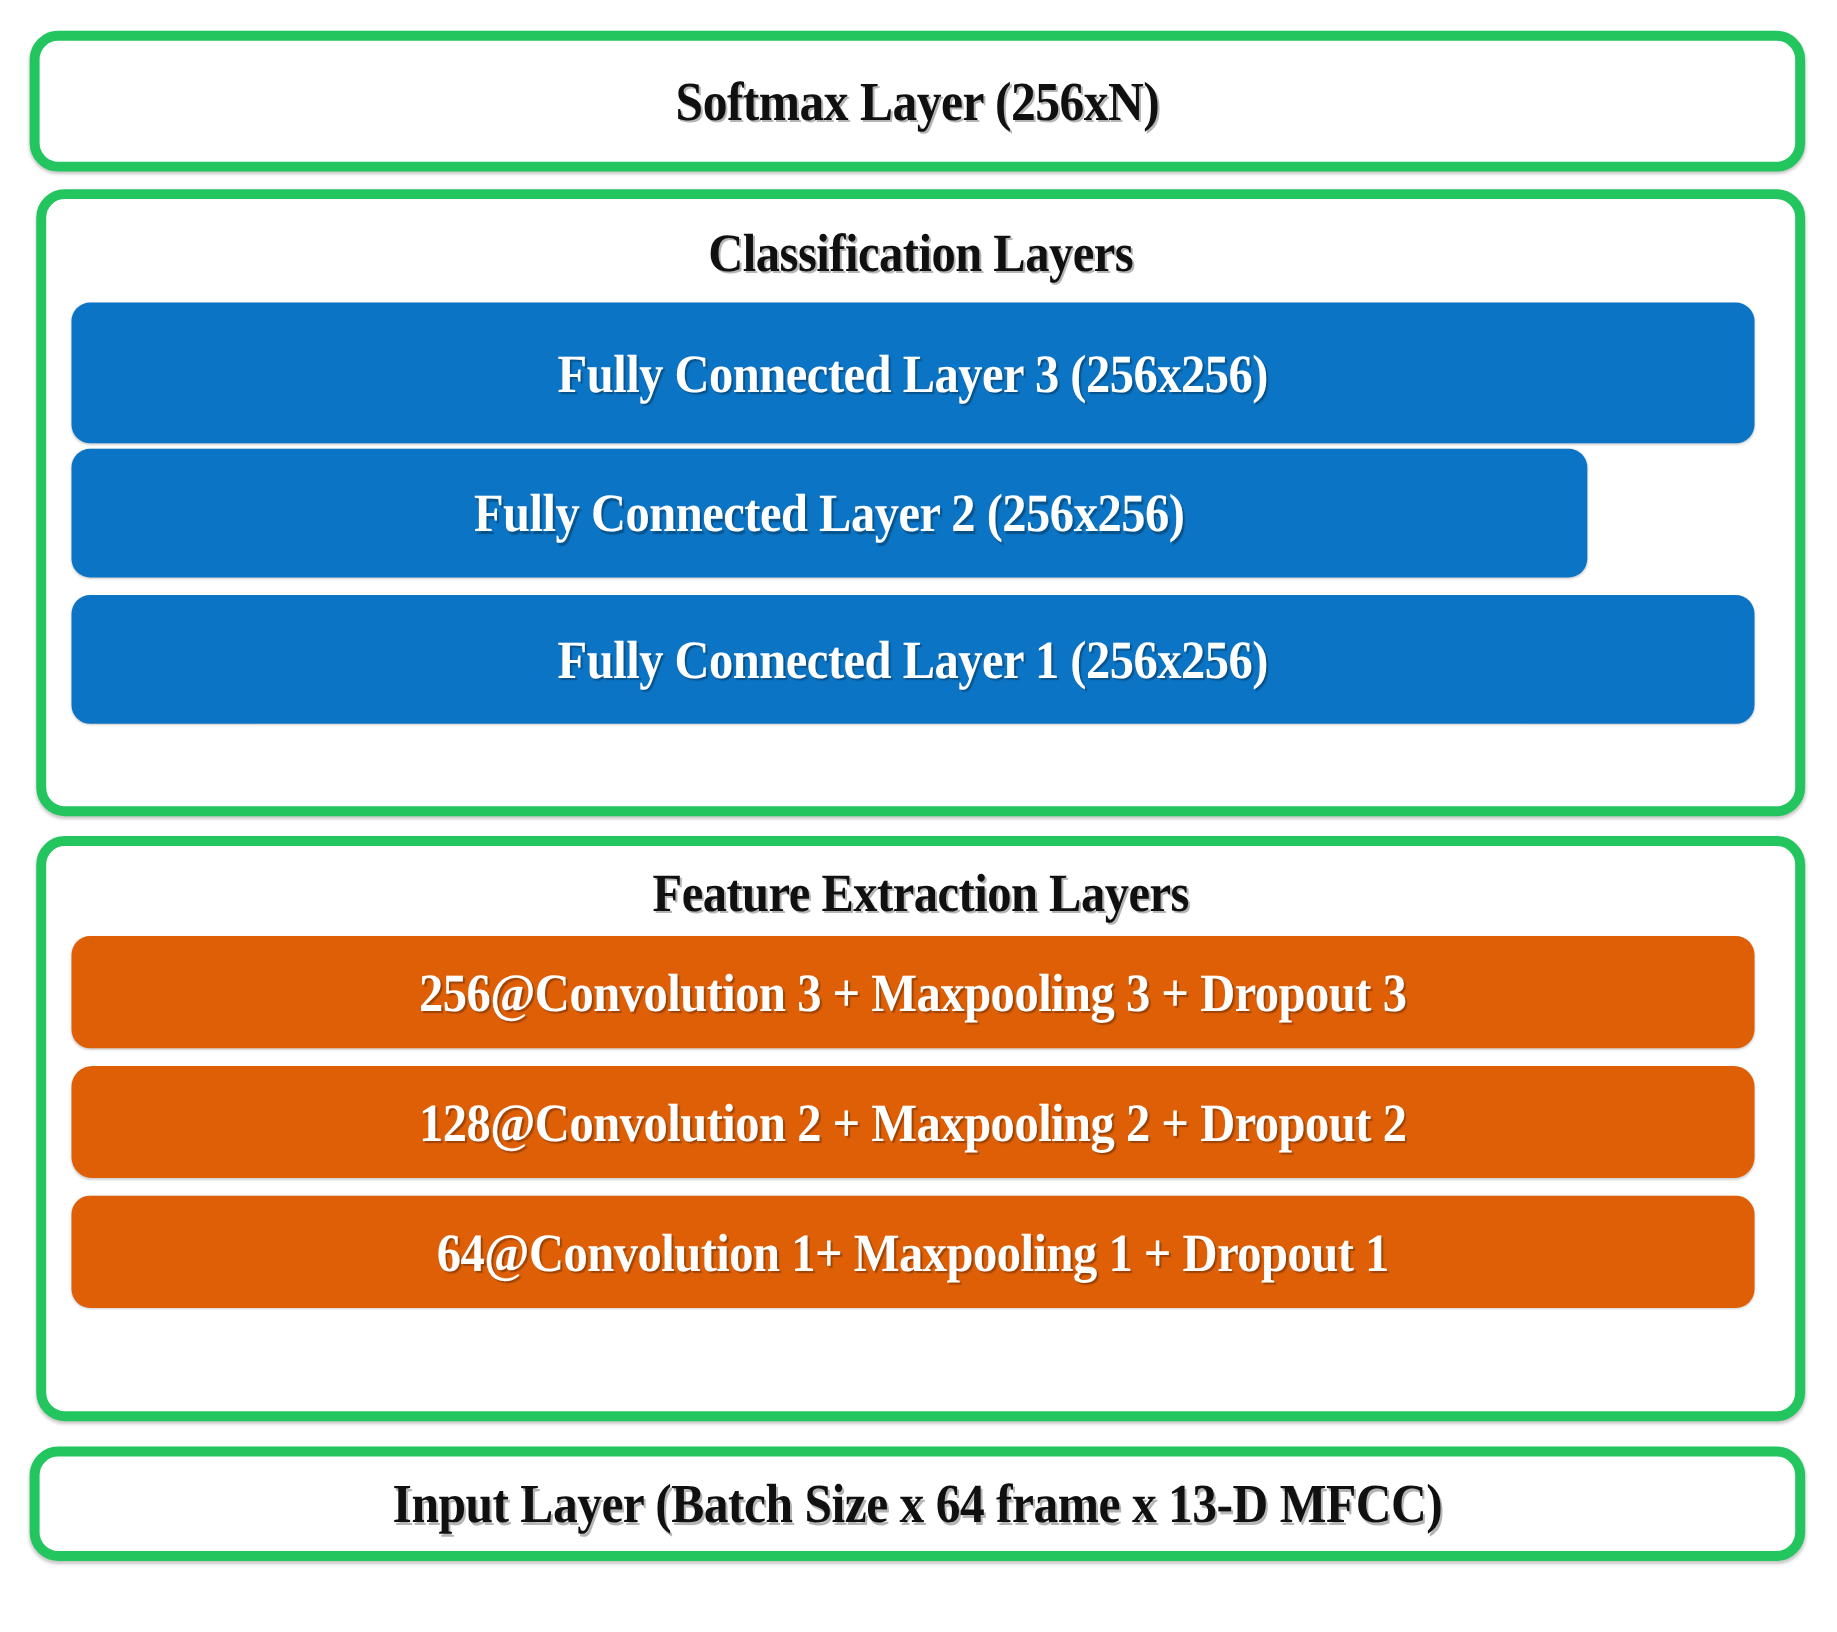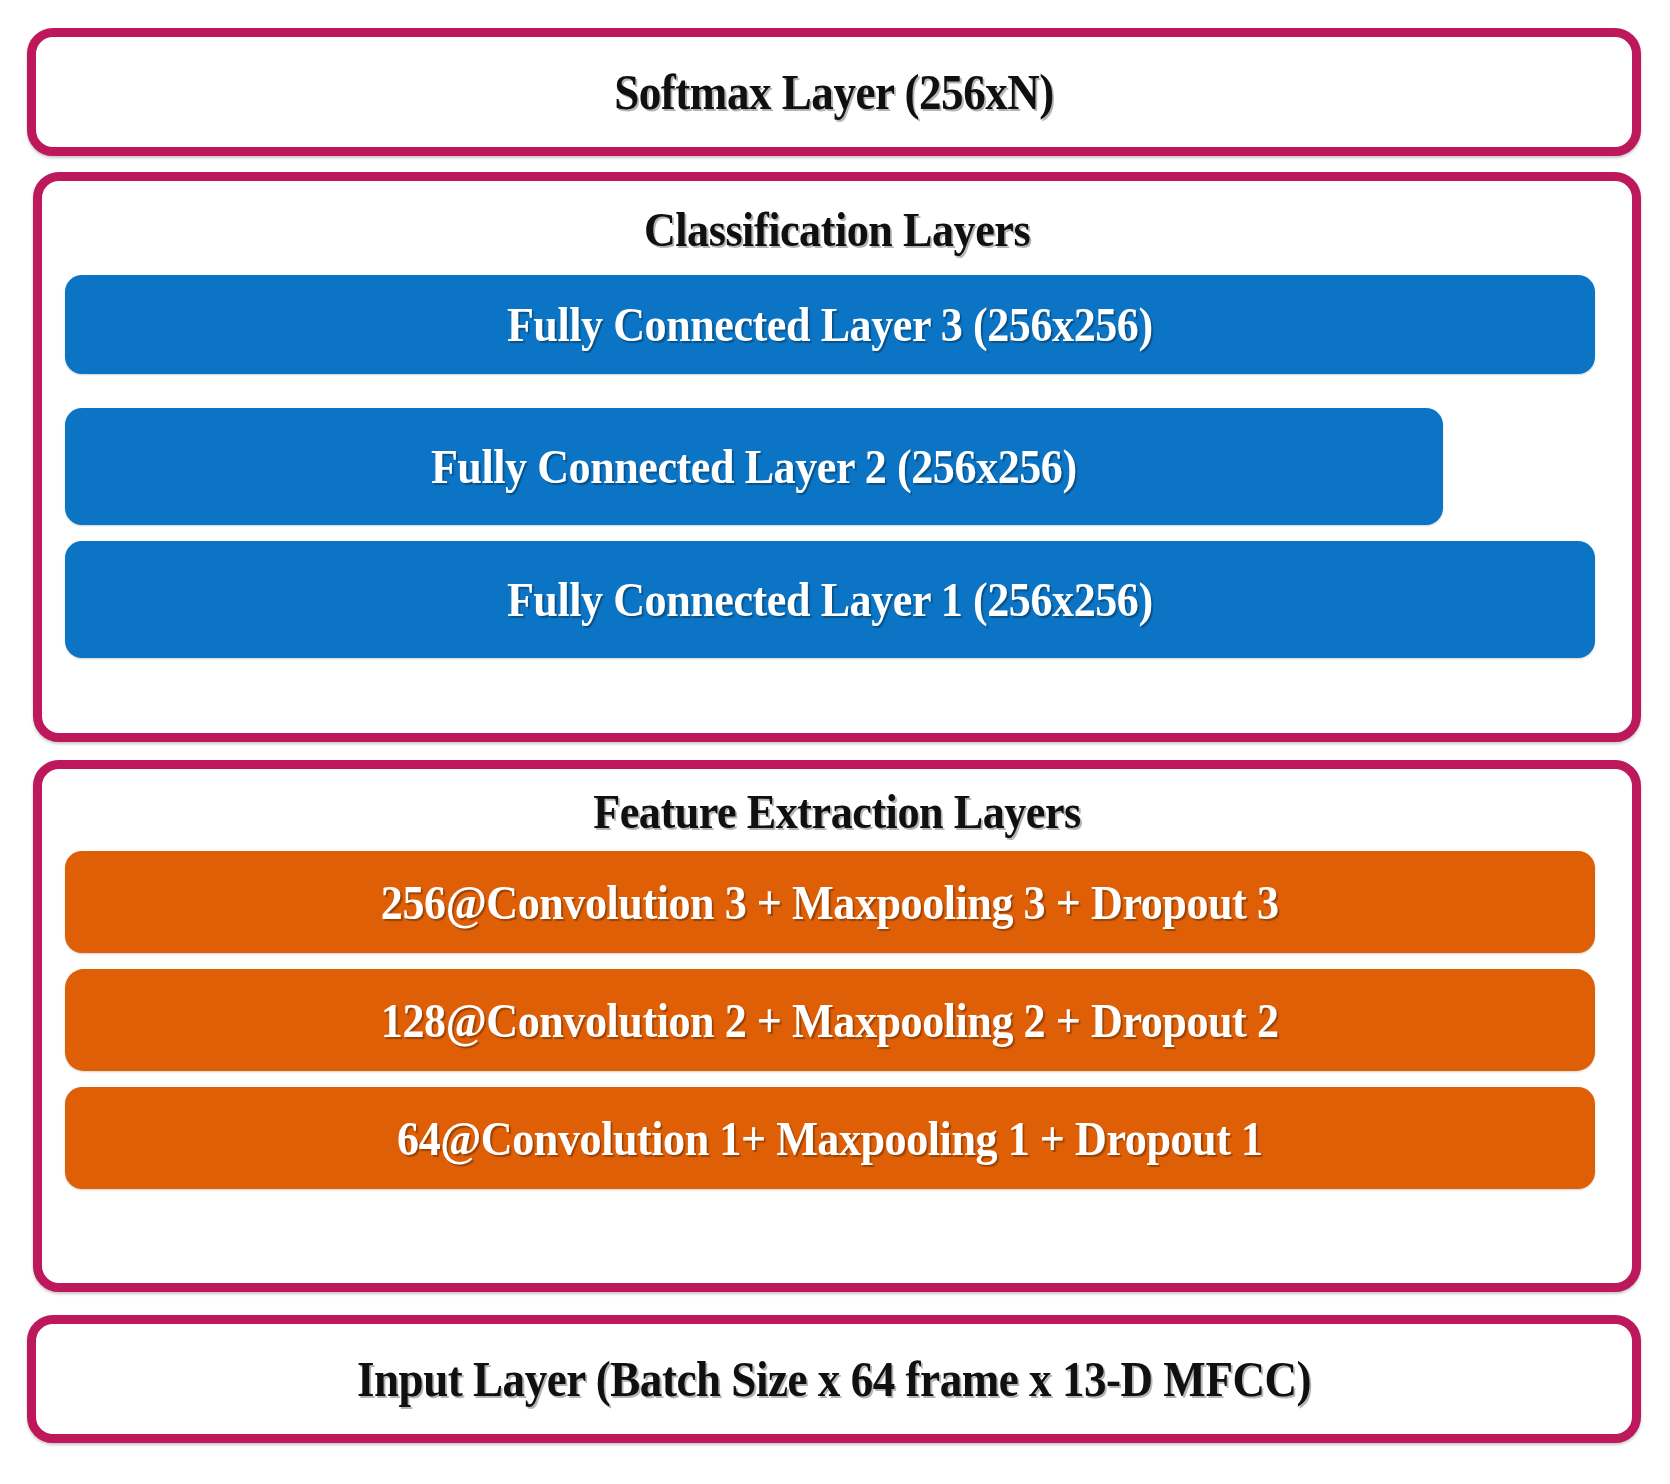--- a/index.html
+++ b/index.html
@@ -20,21 +20,21 @@
     width: 1670px;
     height: 1484px;
     box-sizing: border-box;
   }
 
   
   .outer-box {
     position: absolute;
     box-sizing: border-box;
     background: #ffffff;
-    border: 9px solid #be185d;
+    border: 9px solid #22c55e;
     border-radius: 26px;
     box-shadow: 0 2px 3px rgba(0,0,0,0.22);
   }
 
   
   .section-title {
     position: absolute;
     left: 0;
     right: 0;
     text-align: center;
@@ -92,21 +92,21 @@
 <div id="diagram">
 
   <div class="outer-box" style="left:27px; top:28px; width:1614px; height:128px;">
     <div class="plain-label">Softmax Layer (256xN)</div>
   </div>
 
   <div class="outer-box" style="left:33px; top:172px; width:1608px; height:570px;">
 
     <div class="section-title" style="top:24px;">Classification Layers</div>
 
-    <div class="layer-bar" style="left:23px; top:94px; width:1530px; height:99px; background:#0b74c4;">
+    <div class="layer-bar" style="left:23px; top:94px; width:1530px; height:128px; background:#0b74c4;">
       <span class="bar-text">Fully Connected Layer 3 (256x256)</span>
     </div>
 
     <div class="layer-bar" style="left:23px; top:227px; width:1378px; height:117px; background:#0b74c4;">
       <span class="bar-text">Fully Connected Layer 2 (256x256)</span>
     </div>
 
     <div class="layer-bar" style="left:23px; top:360px; width:1530px; height:117px; background:#0b74c4;justify-content:center;">
       <span class="bar-text">Fully Connected Layer 1 (256x256)</span>
     </div>
@@ -122,17 +122,17 @@
 
     <div class="layer-bar" style="left:23px; top:200px; width:1530px; height:102px; background:#de5f06;border-radius:19px;">
       <span class="bar-text">128@Convolution 2 + Maxpooling 2 + Dropout 2</span>
     </div>
 
     <div class="layer-bar" style="left:23px; top:318px; width:1530px; height:102px; background:#de5f06;">
       <span class="bar-text">64@Convolution 1+ Maxpooling 1 + Dropout 1</span>
     </div>
   </div>
 
-  <div class="outer-box" style="left:27px; top:1315px; width:1614px; height:128px;padding-left:34px;">
+  <div class="outer-box" style="left:27px; top:1315px; width:1614px; height:104px;padding-left:34px;">
     <div class="plain-label">Input Layer (Batch Size x 64 frame x 13-D MFCC)</div>
   </div>
 
 </div>
 
 </body></html>

